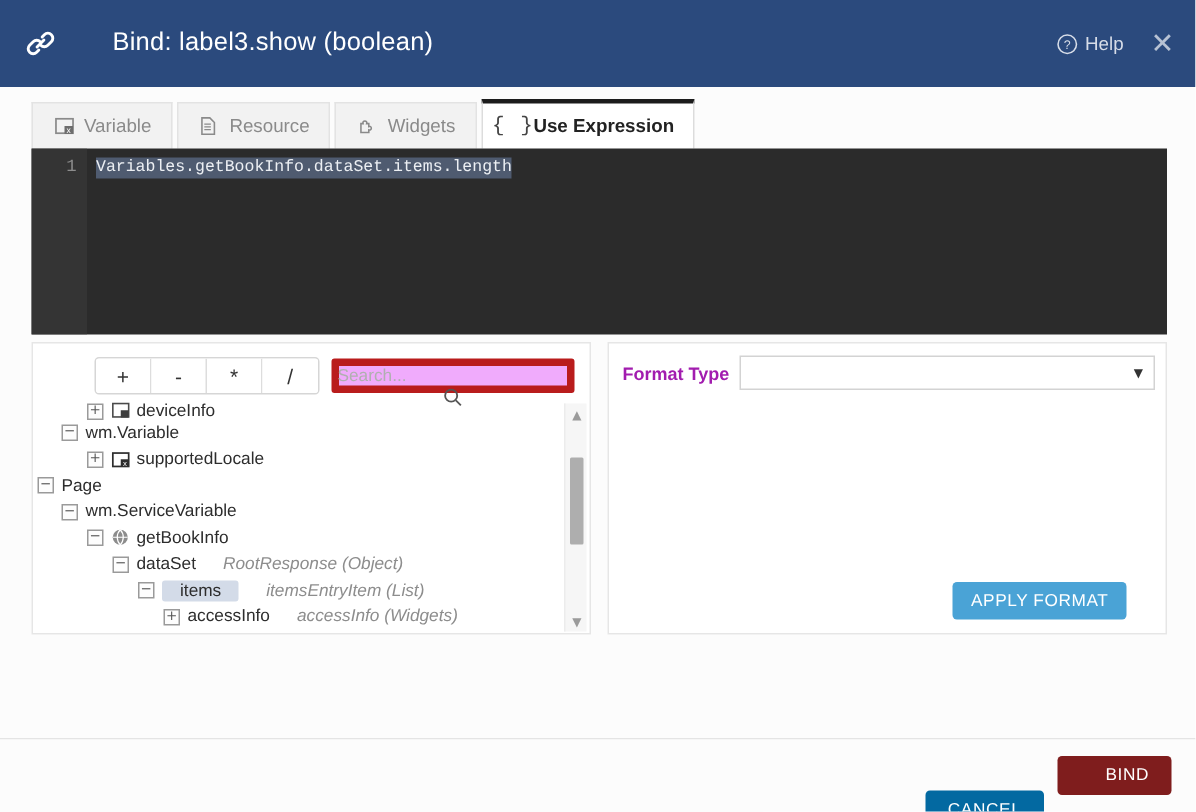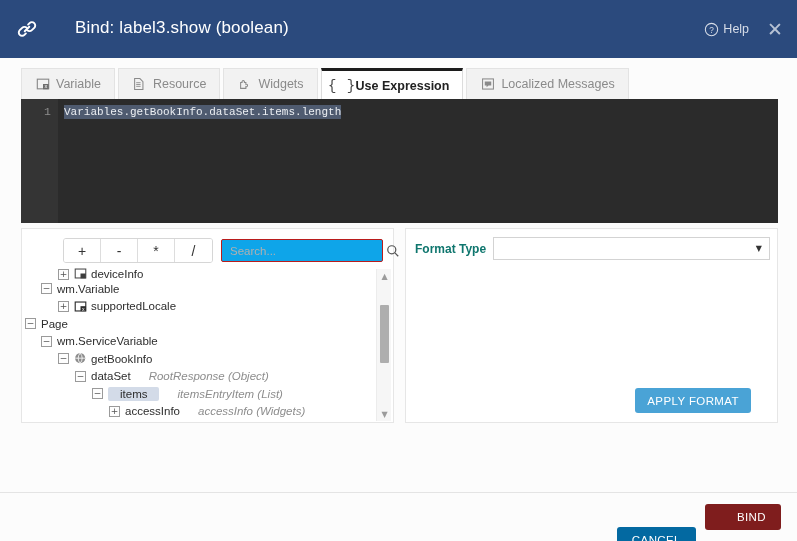--- a/index.html
+++ b/index.html
@@ -68,21 +68,21 @@
     cursor: pointer;
     font-family: "DejaVu Sans", sans-serif;
     font-weight: 300;
   }
   
   .tabs {
     position: absolute;
     left: 21px; top: 68px;
     width: 757px; height: 31px;
     display: flex;
-    align-items: flex-start;
+    align-items: flex-end;
   }
   .tab {
     height: 31px;
     display: flex;
     align-items: center;
     padding: 0 13px;
     font-size: 12.5px;
     color: #8a8a8a;
     background: #f2f2f2;
     border: 1px solid #e3e3e3;
@@ -191,26 +191,27 @@
     color: #333;
     background: #ffffff;
     border-right: 1px solid #dddddd;
     cursor: pointer;
     font-family: "Liberation Sans", sans-serif;
   }
   .op-btn:last-child { border-right: none; }
   .search-wrap {
     margin-left: 8px;
     width: 162px; height: 23px;
-    border: 1px solid #b91c1c;
+    border: 5px solid #b91c1c;
     border-radius: 2px;
-    background: #0ea5e9;
+    background: #f0abfc;
     display: flex;
     align-items: center;
     padding: 0 6px;
+    flex-direction: column;
   }
   .search-input {
     flex: 1 1 auto;
     border: none;
     outline: none;
     font-size: 11.5px;
     color: #333;
     font-family: "Liberation Sans", sans-serif;
     background: transparent;
   }
@@ -294,21 +295,21 @@
   .fmt-row {
     position: absolute;
     left: 9px; top: 8px;
     width: 355px;
     display: flex;
     align-items: center;
   }
   .fmt-label {
     font-size: 12px;
     font-weight: bold;
-    color: #0f766e;
+    color: #a21caf;
     width: 78px;
     flex: 0 0 auto;
   }
   .fmt-select {
     flex: 1 1 auto;
     height: 23px;
     border: 1px solid #d3d3d3;
     background: #ffffff;
     display: flex;
     align-items: center;
@@ -424,29 +425,20 @@
         <svg viewBox="0 0 16 16" width="14" height="14" fill="none" stroke="#8a8a8a" stroke-width="1.2">
           <path d="M3 6.2h1.6a1.5 1.5 0 1 1 2.8 0H9v2.2a1.4 1.4 0 1 1 0 2.6V13H3z"></path>
         </svg>
       </span>
       <span>Widgets</span>
     </div>
     <div class="tab active">
       <span class="tab-icon tab-icon-brace">{&nbsp;}</span>
       <span>Use Expression</span>
     </div>
-    <div class="tab">
-      <span class="tab-icon">
-        <svg viewBox="0 0 16 16" width="14" height="14" fill="none" stroke="#8a8a8a" stroke-width="1.2">
-          <rect x="1.8" y="2.2" width="12.4" height="11.6"></rect>
-          <path d="M4.3 5.2h7.4v4.4H8.6L6.4 11.6V9.6H4.3z" fill="#8a8a8a" stroke="none"></path>
-        </svg>
-      </span>
-      <span>Localized Messages</span>
-    </div>
   </div>
 
   <div class="editor">
     <div class="gutter">
       <div>1</div>
     </div>
     <div class="code-area">
       <span class="code-sel">Variables.getBookInfo.dataSet.items.length</span>
     </div>
   </div>

